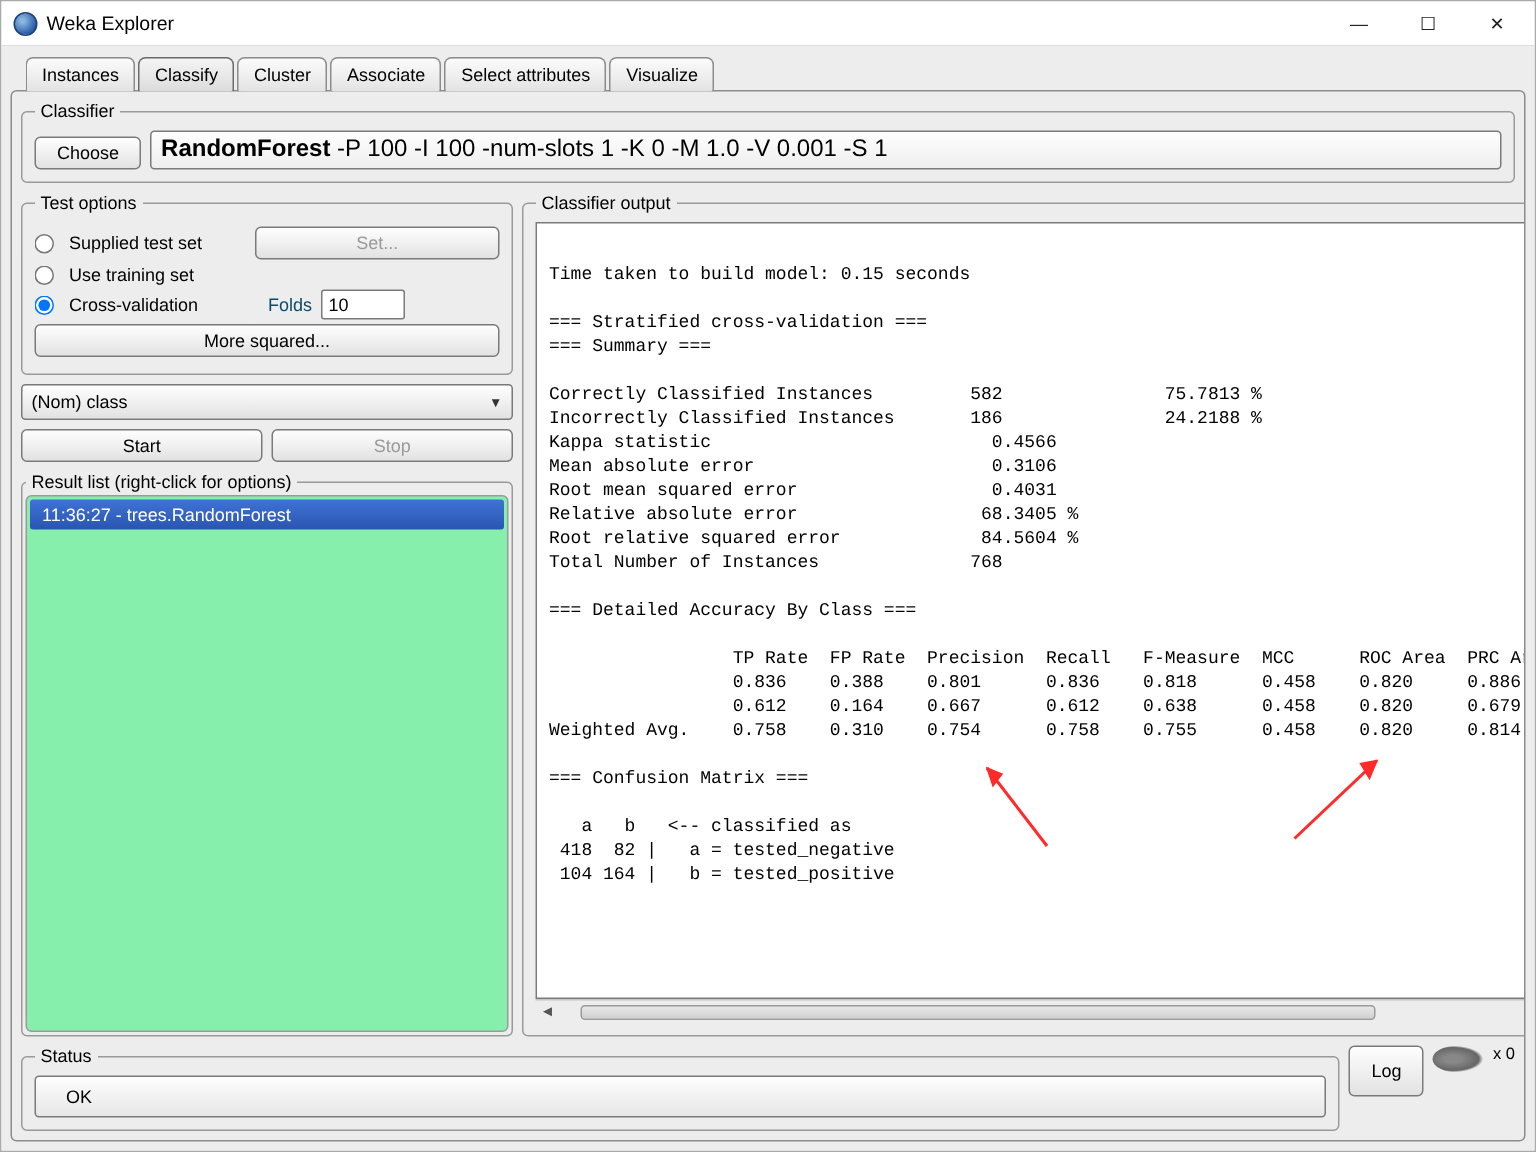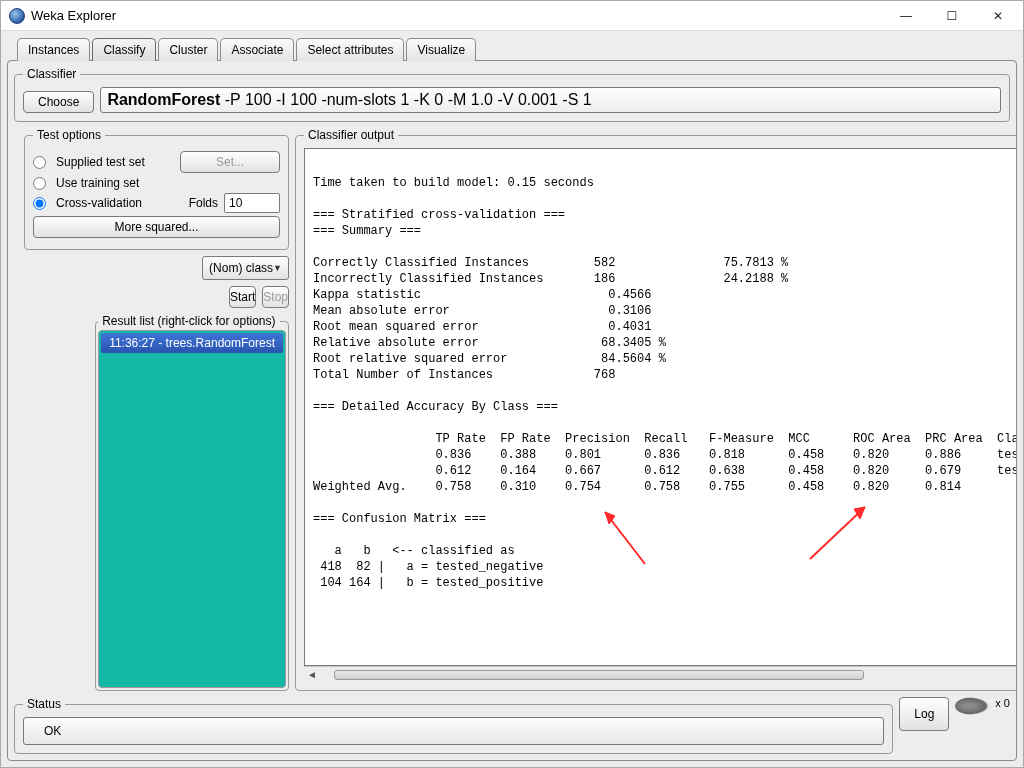--- a/index.html
+++ b/index.html
@@ -105,49 +105,49 @@
     flex: 1;
     border: 1px solid #7a7a7a;
     border-radius: 3px;
     padding: 3px 6px;
     background: linear-gradient(#fefefe,#eee);
     font-size: 16px;
   }
   .classifier-text b { font-weight: bold; }
 
   .midrow { flex: 1; display: flex; gap: 6px; min-height: 0; }
-  .leftcol { width: 275px; display: flex; flex-direction: column; gap: 6px; align-items: flex-end; }
+  .leftcol { width: 328px; display: flex; flex-direction: column; gap: 6px; }
   .rightcol { flex: 1; display: flex; flex-direction: column; min-width: 0; }
 
   .opt-row { display: flex; align-items: center; gap: 6px; margin: 3px 0; }
   .opt-row input[type=radio] { margin: 0 4px 0 0; }
   .opt-label { width: 118px; }
   .sm-input {
     width: 56px; border: 1px solid #7a7a7a; background: #fff;
     padding: 2px 4px; font-size: 12px; border-radius: 2px;
   }
   .sm-input.disabled { background: #f0f0f0; color: #9a9a9a; border-color: #b5b5b5; }
-  .sm-label { width: 38px; text-align: right; color: #000000; }
+  .sm-label { width: 38px; text-align: right; color: #0c4a6e; }
   .sm-label.disabled { color: #9a9a9a; }
 
   .selectlike {
     border: 1px solid #7a7a7a; border-radius: 3px;
     background: linear-gradient(#fefefe,#e2e2e2);
     padding: 4px 6px; display: flex; align-items: center; justify-content: space-between;
   }
   .selectlike .tri { font-size: 9px; color: #333; }
 
   .twobtn { display: flex; gap: 6px; }
   .twobtn .btn { flex: 1; padding: 3px 0; text-align: center; }
 
   .resultlist {
     flex: 1;
     border: none;
     border-radius: 4px;
-    background: #14b8a6;
+    background: #86efac;
     padding: 0;
     min-height: 180px;
     border: 1px solid #9a9a9a;
   }
   .resultlist .item {
     background: #2f60c4;
     background: linear-gradient(#3f73d6,#2a55b0);
     color: #fff;
     padding: 3px 8px;
     margin: 2px;

